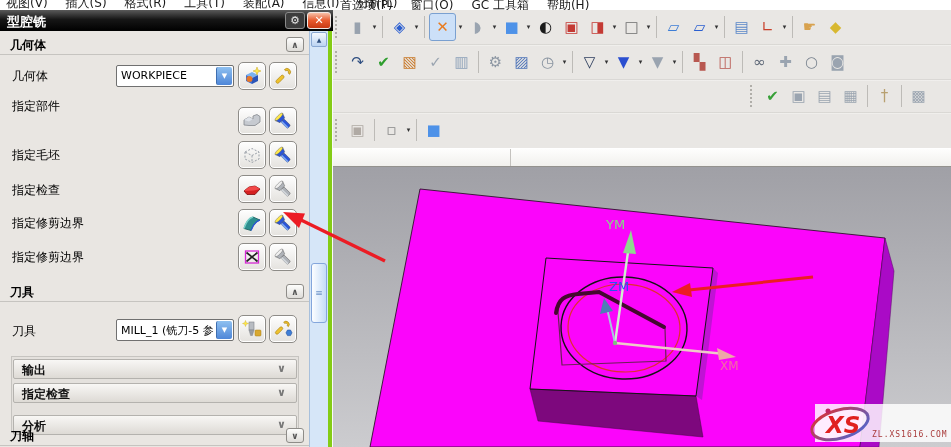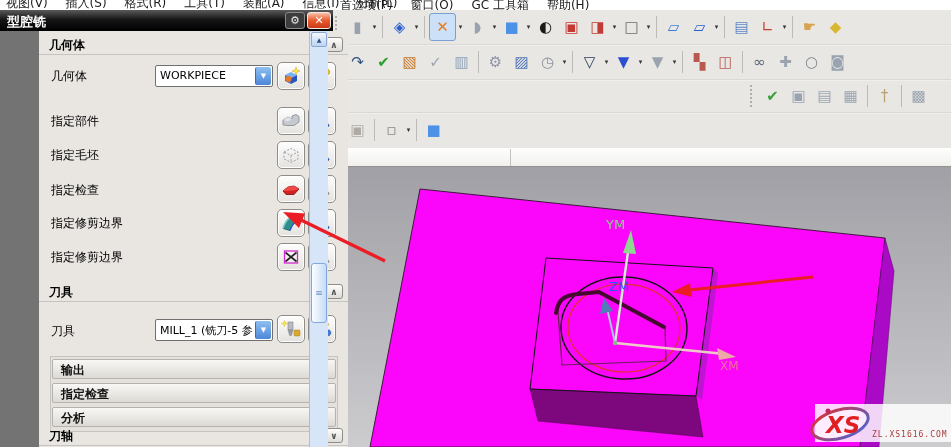--- a/index.html
+++ b/index.html
@@ -34,33 +34,33 @@
   .viewport{position:absolute;left:333px;top:167px;width:618px;height:280px;}
   
   .overlay{position:absolute;left:0;top:0;width:951px;height:447px;pointer-events:none;z-index:60;}
   
   .wm{position:absolute;left:806px;top:400px;width:145px;height:47px;z-index:30;}
   .wm-box{position:absolute;left:9px;top:4px;width:136px;height:38px;background:rgba(255,255,255,.83);}
   .wm-site{position:absolute;left:64px;top:6px;font-size:20px;font-weight:bold;color:#E02424;letter-spacing:2px;}
   .wm-url{position:absolute;left:66px;top:30px;font-size:8px;color:#A83A3A;letter-spacing:1px;
        font-family:"DejaVu Sans Mono","Liberation Mono",monospace;}
   
-  .dlg{position:absolute;left:0;top:10px;width:333px;height:437px;z-index:20;background:#737373;
+  .dlg{position:absolute;left:0;top:10px;width:333px;height:437px;z-index:20;background:#84cc16;
        border-right:1px solid #FBFAF8;box-sizing:border-box;}
   .dlg-title{position:absolute;left:0;top:0;width:333px;height:21px;
        background:linear-gradient(180deg,#5A5A5A,#161616 45%,#000 100%);}
   .dlg-title .t{position:absolute;left:7px;top:3px;font-size:13px;font-weight:bold;color:#FFF;}
   .gear-btn{position:absolute;right:28px;top:2px;width:20px;height:17px;background:#3C3C3C;
        border:1px solid #8A8A8A;border-radius:3px;color:#E8E8E8;font-size:11px;
        display:flex;align-items:center;justify-content:center;box-sizing:border-box;}
   .close-btn{position:absolute;right:2px;top:2px;width:24px;height:17px;border-radius:3px;
        border:1px solid #F0E8E4;background:linear-gradient(#F8C0A8,#E85A2E 50%,#C83A14);
        color:#FFF;font-size:11px;font-weight:bold;display:flex;align-items:center;justify-content:center;
        box-sizing:border-box;}
-  .dlg-body{position:absolute;left:0;top:21px;bottom:0;width:309px;background:#E9E6E2;margin-left:39px;}
+  .dlg-body{position:absolute;left:0;top:21px;bottom:0;width:309px;background:#E9E6E2;}
   .sec-head{position:absolute;left:0;width:309px;height:18px;border-bottom:1px solid #C6C4C0;}
   .sec-head .lbl{position:absolute;left:10px;top:1px;font-size:12px;font-weight:bold;color:#000;}
   .chev-btn{position:absolute;left:286px;top:1px;width:18px;height:15px;border:1px solid #8E8C88;
        border-radius:3px;background:linear-gradient(#FDFDFC,#DEDCD8);color:#555;font-size:9px;
        font-weight:bold;display:flex;align-items:center;justify-content:center;box-sizing:border-box;}
   .rowlbl{position:absolute;left:12px;font-size:12px;color:#000;white-space:nowrap;}
   .dropdown{position:absolute;width:118px;height:22px;background:#FFF;border:1px solid #707070;
        border-radius:2px;box-sizing:border-box;}
   .dropdown .val{position:absolute;left:4px;top:3px;width:96px;font-size:11px;color:#000;
        white-space:nowrap;overflow:hidden;}
@@ -372,21 +372,21 @@
       <div class="ibtn" style="left:269px;top:31px" id="btn-geom-edit">
           <svg width="22" height="22" viewBox="0 0 22 22">
             <g transform="rotate(42 15 7)">
               <path d="M11.5,7 A3.5,3.5 0 1 1 18.5,7 L16.5,7 A1.5,1.5 0 1 0 13.5,7 Z" fill="#EEC22E" stroke="#A87E10" stroke-width="0.6"></path>
             </g>
             <rect x="3" y="12.5" width="10" height="3.4" rx="1.7" fill="#EEC22E" stroke="#A87E10" stroke-width="0.6" transform="rotate(-45 8 14.2)"></rect>
           </svg>
         </div>
 
       <div id="geo-rows">
-          <span class="rowlbl" style="top: 82px;">指定部件</span>
+          <span class="rowlbl" style="top: 67px;">指定部件</span>
           <div class="ibtn" style="left: 238px; top: 76px;">
             <svg width="22" height="22" viewBox="0 0 22 22">
               <path d="M3,15 L3,10 L8,7 L12,9 L12,6 L16,4.5 L19,6.5 L19,12 L14,15.5 L8,15.5 Z" fill="#C6CAD0" stroke="#84888E" stroke-width="0.8"></path>
               <path d="M3,10 L8,7 L12,9 L8,11.5 Z" fill="#DEE2E8"></path>
             </svg>
           </div>
           <div class="ibtn" style="left: 269px; top: 76px;">
             <svg width="22" height="22" viewBox="0 0 22 22">
     <g transform="rotate(225 11 11)">
       <rect x="2.5" y="8.8" width="9.5" height="4.4" rx="1.2" fill="#2B55D8" stroke="#444" stroke-width="0.4"></rect>
@@ -501,21 +501,21 @@
       <div class="cgroup">
         <div id="collapsed-bars">
             <div class="cbar" style="top: 2px;">
               <span class="lbl">输出</span>
               <span class="chev">∨</span>
             </div>
             <div class="cbar" style="top: 26px;">
               <span class="lbl">指定检查</span>
               <span class="chev">∨</span>
             </div>
-            <div class="cbar" style="top: 50px; text-align: right;">
+            <div class="cbar" style="top: 58px; text-align: right;">
               <span class="lbl">分析</span>
               <span class="chev">∨</span>
             </div>
           </div>
       </div>
 
       <div class="sec-head" style="top:396px">
         <span class="lbl">刀轴</span>
         <div class="chev-btn">∨</div>
       </div>

